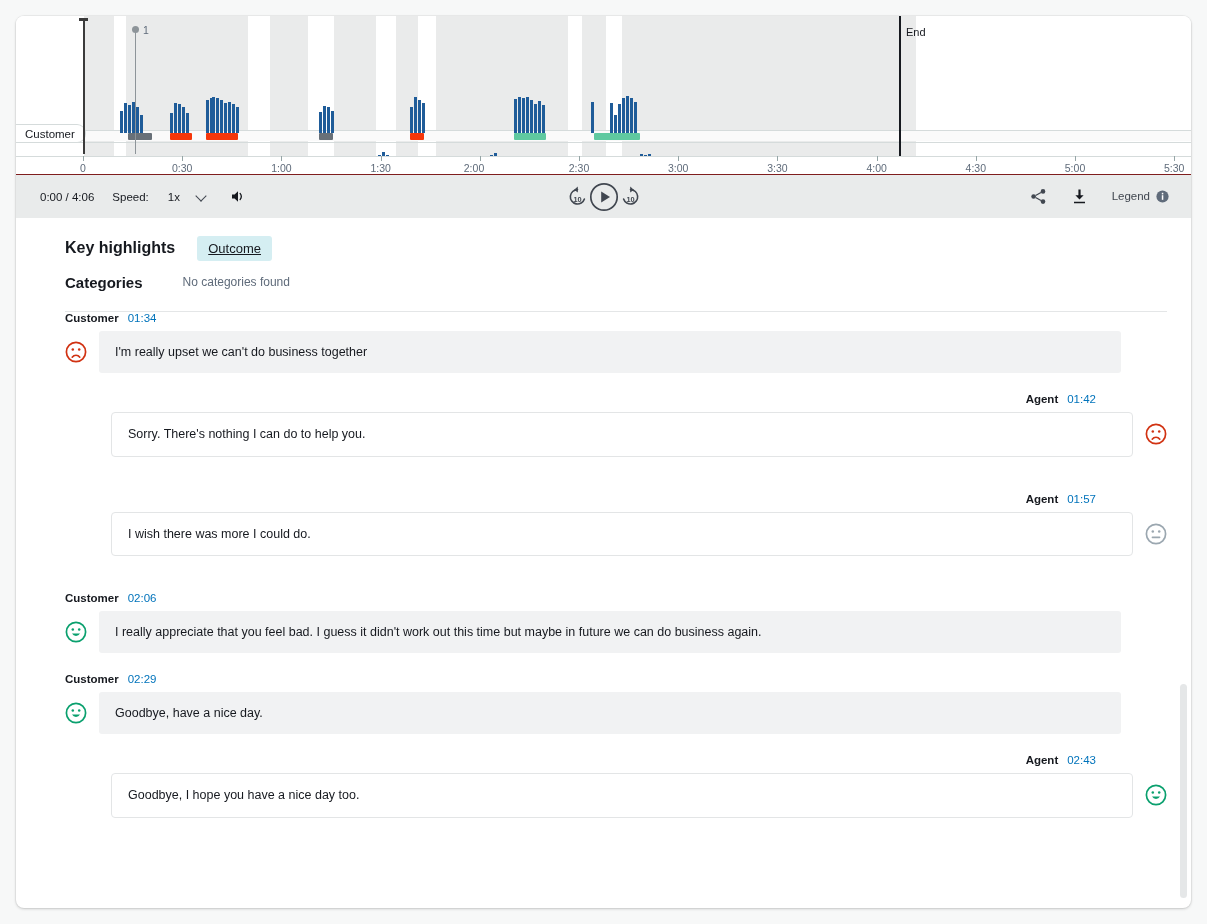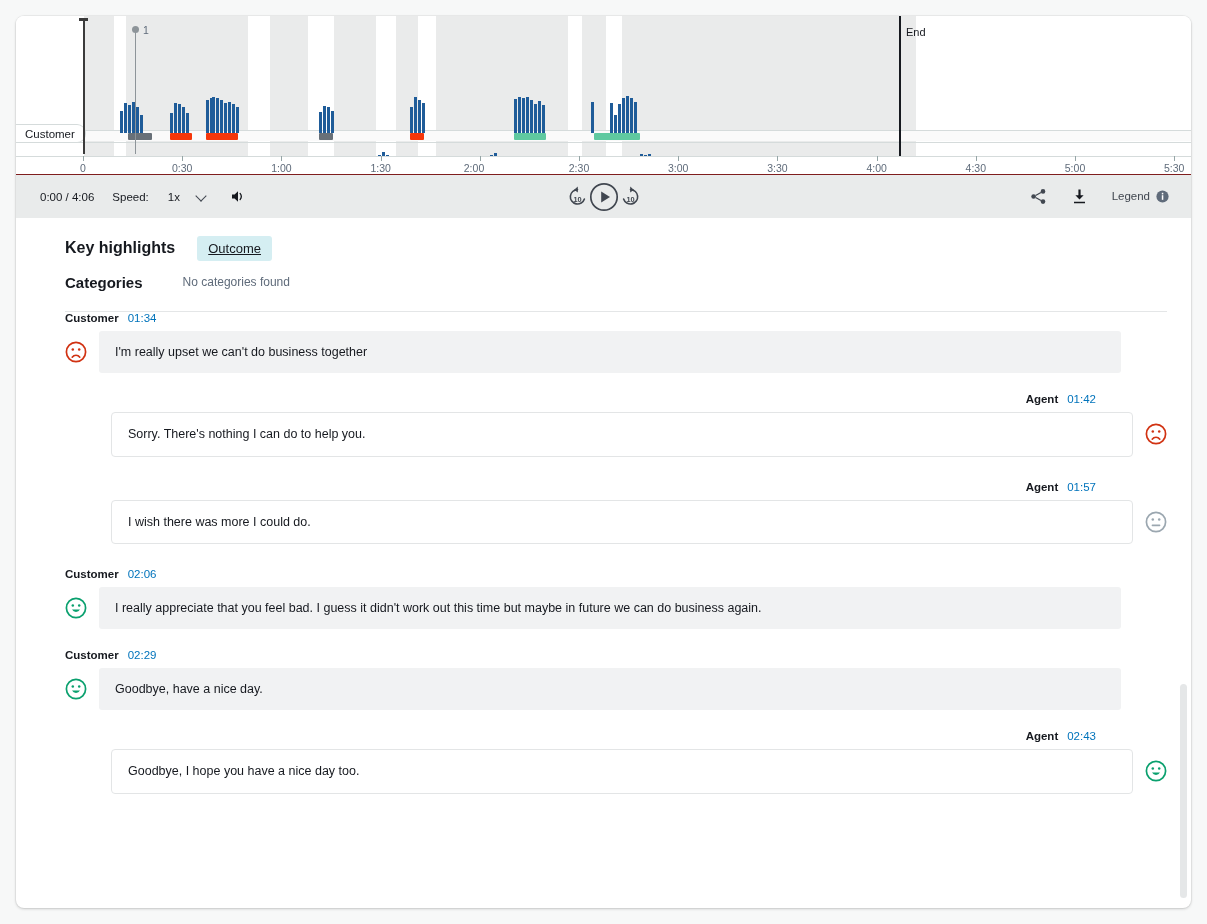--- a/index.html
+++ b/index.html
@@ -272,21 +272,21 @@
   }
   .turn.agent .bubble {
     background: #ffffff;
     border: 1px solid #e3e5e6;
     border-radius: 4px;
     margin-left: 46px;
   }
   .face { width: 22px; height: 22px; flex: none; }
 
   .turn.customer { margin-bottom: 20px; }
-  .turn.agent    { margin-bottom: 24px; }
+  .turn.agent    { margin-bottom: 36px; }
 
   
   .vscroll {
     position: absolute;
     right: 4px; top: 668px;
     width: 7px; height: 214px;
     background: #e5e7e8;
     border-radius: 4px;
   }
 </style>

